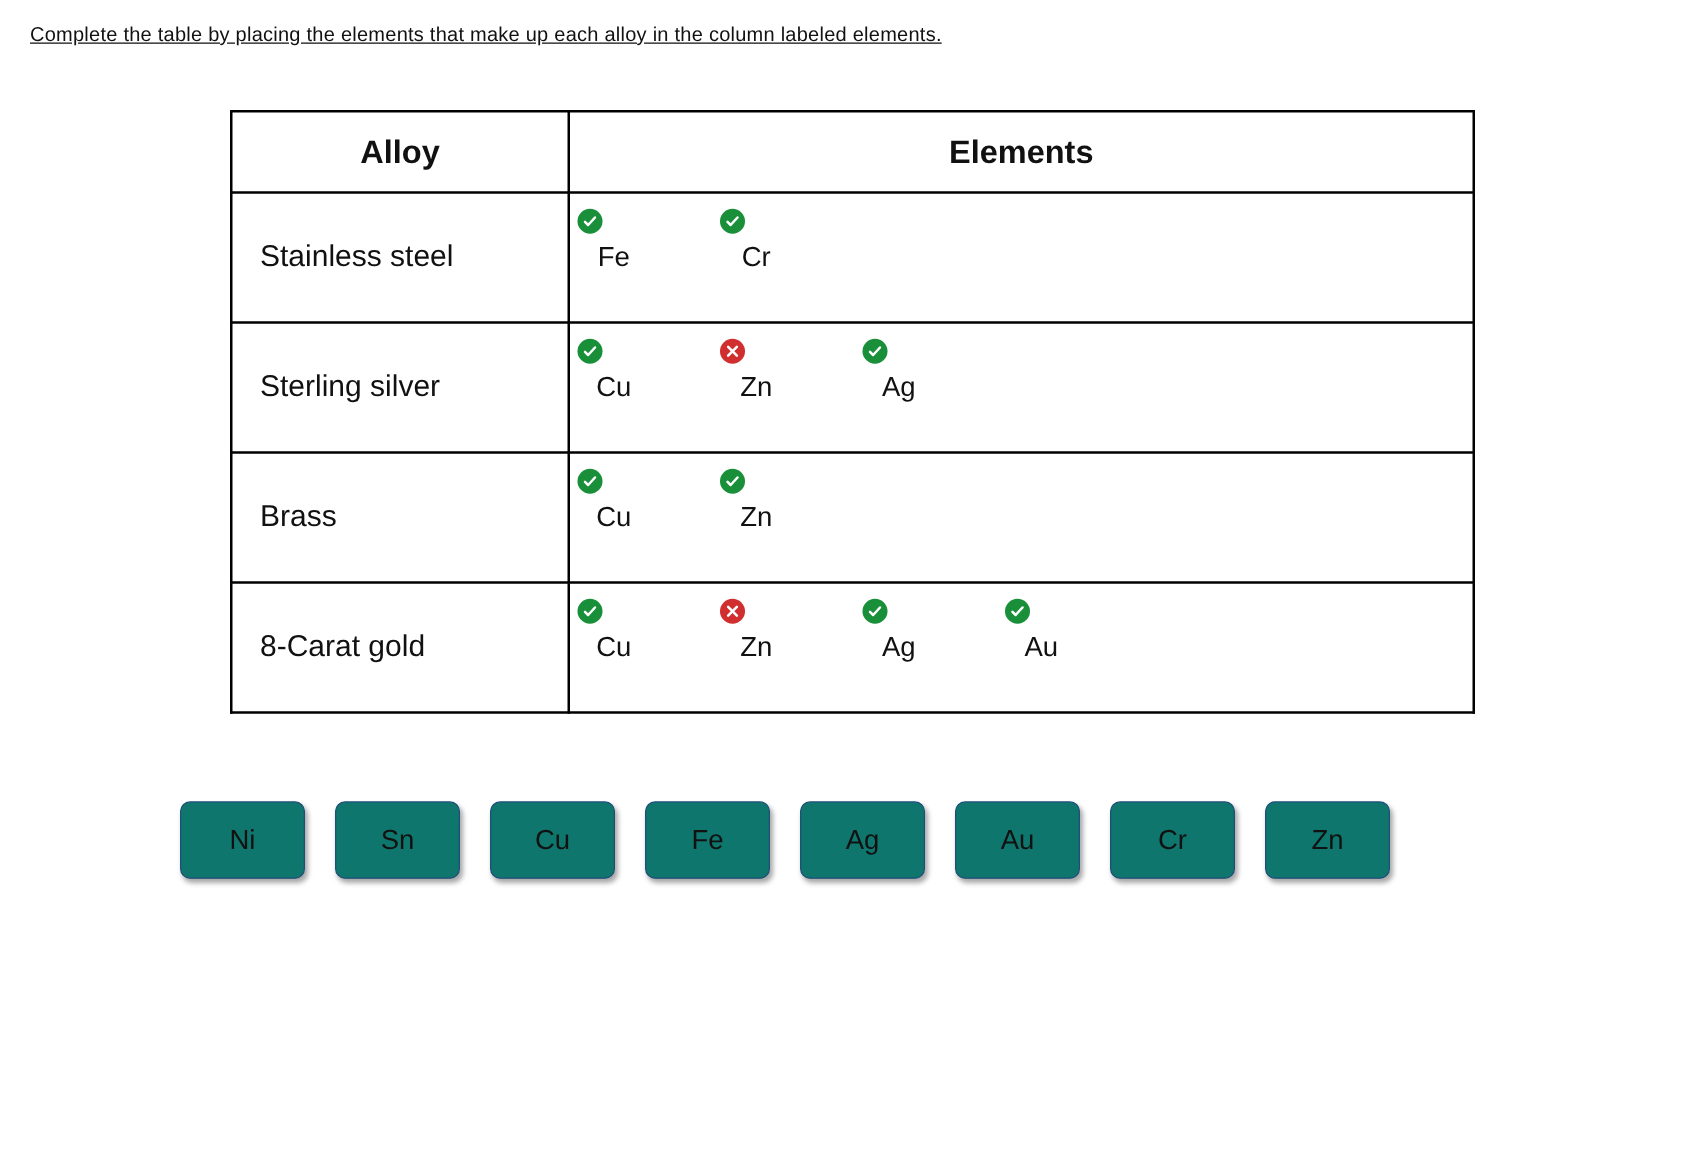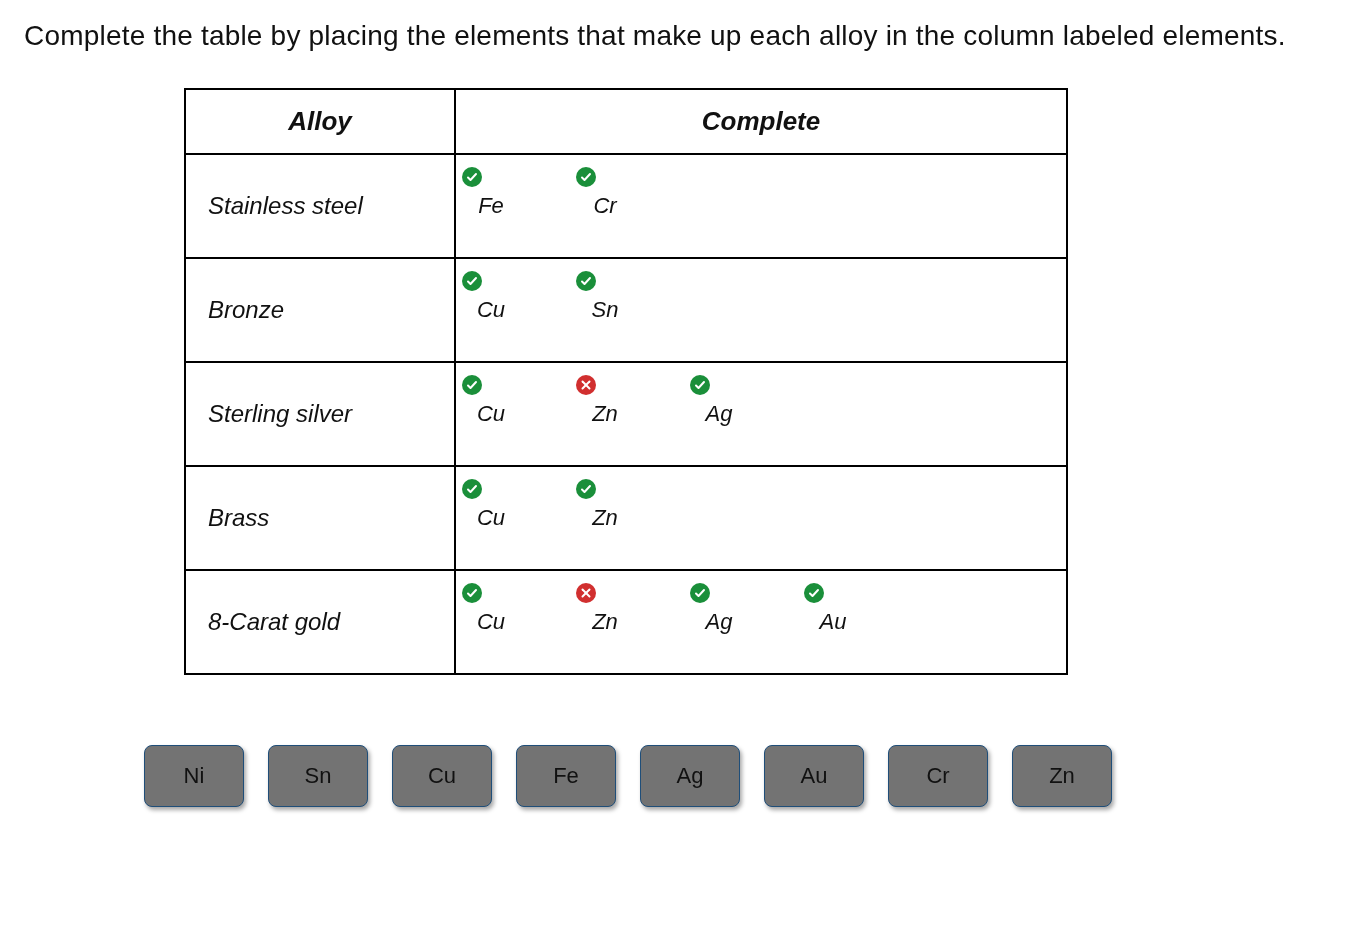--- a/index.html
+++ b/index.html
@@ -9,28 +9,28 @@
     font-family: -apple-system, BlinkMacSystemFont, "Segoe UI", Helvetica, Arial, sans-serif;
     background: #fff;
     color: #111;
     width: 1350px;
     height: 940px;
   }
   .page {
     padding: 20px 24px;
   }
   .prompt {
-    font-size: 28px;
+    font-size: 16px;
     letter-spacing: 0.2px;
-    margin-bottom: 36px;
+    margin-bottom: 50px;
+    text-decoration: underline;
   }
   .table-wrap {
     margin-left: 160px;
-    width: 884px;
-    font-style: italic;
+    width: 996px;
   }
   table.alloy {
     border-collapse: collapse;
     width: 100%;
   }
   table.alloy th, table.alloy td {
     border: 2px solid #000;
     vertical-align: middle;
   }
   table.alloy thead th {
@@ -85,21 +85,21 @@
   .badge.wrong   { background: #d12f2f; }
   .choices {
     margin-top: 70px;
     margin-left: 120px;
     display: flex;
     gap: 24px;
   }
   .tile {
     width: 100px;
     height: 62px;
-    background: #737373;
+    background: #0f766e;
     border: 1px solid #1f4e79;
     border-radius: 8px;
     box-shadow: 2px 3px 4px rgba(0,0,0,0.35);
     display: flex;
     align-items: center;
     justify-content: center;
     font-size: 22px;
     cursor: grab;
     user-select: none;
   }
@@ -108,21 +108,21 @@
 <body>
 
 <div class="page">
   <div class="prompt">Complete the table by placing the elements that make up each alloy in the column labeled elements.</div>
 
   <div class="table-wrap">
     <table class="alloy">
       <thead>
         <tr>
           <th class="alloy-head">Alloy</th>
-          <th>Complete</th>
+          <th>Elements</th>
         </tr>
       </thead>
       <tbody id="rows">
           <tr>
             <td class="alloy-name">Stainless steel</td>
             <td class="elements-cell">
               <div class="slots">
                 <div class="slot">
                   <div class="badge correct">
                     <svg viewBox="0 0 24 24" fill="none" stroke="#fff" stroke-width="4" stroke-linecap="round" stroke-linejoin="round">
@@ -131,43 +131,20 @@
                   </div>
                   <div class="sym">Fe</div>
                 </div>
                 <div class="slot">
                   <div class="badge correct">
                     <svg viewBox="0 0 24 24" fill="none" stroke="#fff" stroke-width="4" stroke-linecap="round" stroke-linejoin="round">
                       <polyline points="4 13 9 18 20 6"></polyline>
                     </svg>
                   </div>
                   <div class="sym">Cr</div>
-                </div>
-              </div>
-            </td>
-          </tr>
-          <tr>
-            <td class="alloy-name">Bronze</td>
-            <td class="elements-cell">
-              <div class="slots">
-                <div class="slot">
-                  <div class="badge correct">
-                    <svg viewBox="0 0 24 24" fill="none" stroke="#fff" stroke-width="4" stroke-linecap="round" stroke-linejoin="round">
-                      <polyline points="4 13 9 18 20 6"></polyline>
-                    </svg>
-                  </div>
-                  <div class="sym">Cu</div>
-                </div>
-                <div class="slot">
-                  <div class="badge correct">
-                    <svg viewBox="0 0 24 24" fill="none" stroke="#fff" stroke-width="4" stroke-linecap="round" stroke-linejoin="round">
-                      <polyline points="4 13 9 18 20 6"></polyline>
-                    </svg>
-                  </div>
-                  <div class="sym">Sn</div>
                 </div>
               </div>
             </td>
           </tr>
           <tr>
             <td class="alloy-name">Sterling silver</td>
             <td class="elements-cell">
               <div class="slots">
                 <div class="slot">
                   <div class="badge correct">

